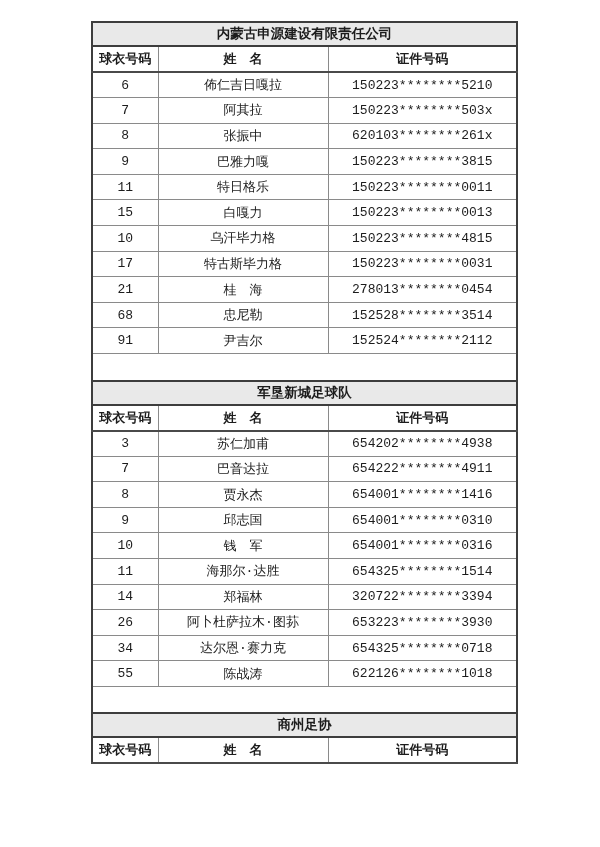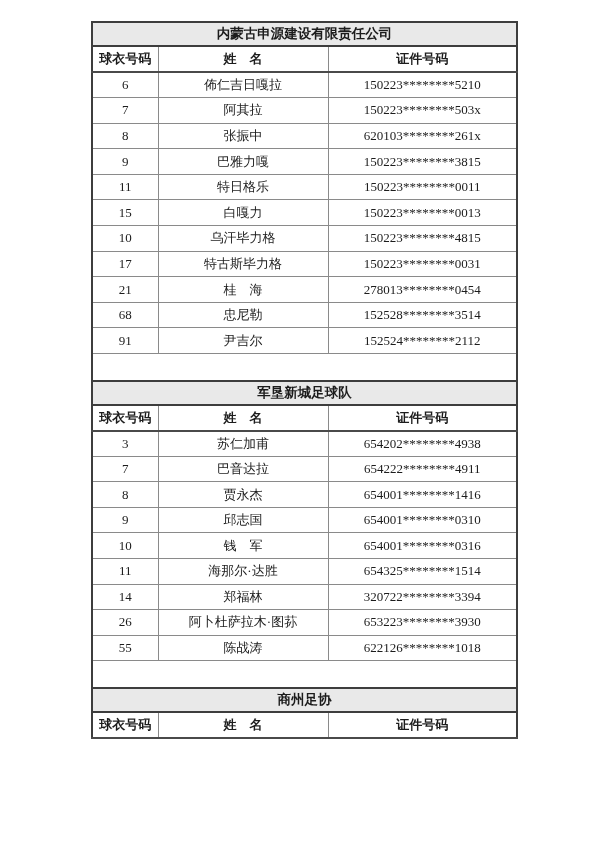--- a/index.html
+++ b/index.html
@@ -6,21 +6,21 @@
     margin: 0;
     padding: 0;
     background: #ffffff;
   }
   .page {
     position: relative;
     width: 532px;
     height: 847px;
     background: #ffffff;
     overflow: hidden;
-    font-family: Liberation Serif, serif;
+    font-family: Liberation Mono, monospace;
     padding-left: 12px;
   }
   table.roster {
     position: absolute;
     left: 91px;
     top: 21px;
     width: 425px;
     border-collapse: collapse;
     table-layout: fixed;
     border: 2px solid #3d3d3d;
@@ -186,20 +186,25 @@
           <td>14</td>
           <td>郑福林</td>
           <td>320722********3394</td>
         </tr>
         <tr class="data-row">
           <td>26</td>
           <td>阿卜杜萨拉木·图荪</td>
           <td>653223********3930</td>
         </tr>
         <tr class="data-row">
+          <td>34</td>
+          <td>达尔恩·赛力克</td>
+          <td>654325********0718</td>
+        </tr>
+        <tr class="data-row">
           <td>55</td>
           <td>陈战涛</td>
           <td>622126********1018</td>
         </tr>
         <tr class="spacer-row">
           <td colspan="3"></td>
         </tr>
         <tr class="title-row">
           <td colspan="3">商州足协</td>
         </tr>

